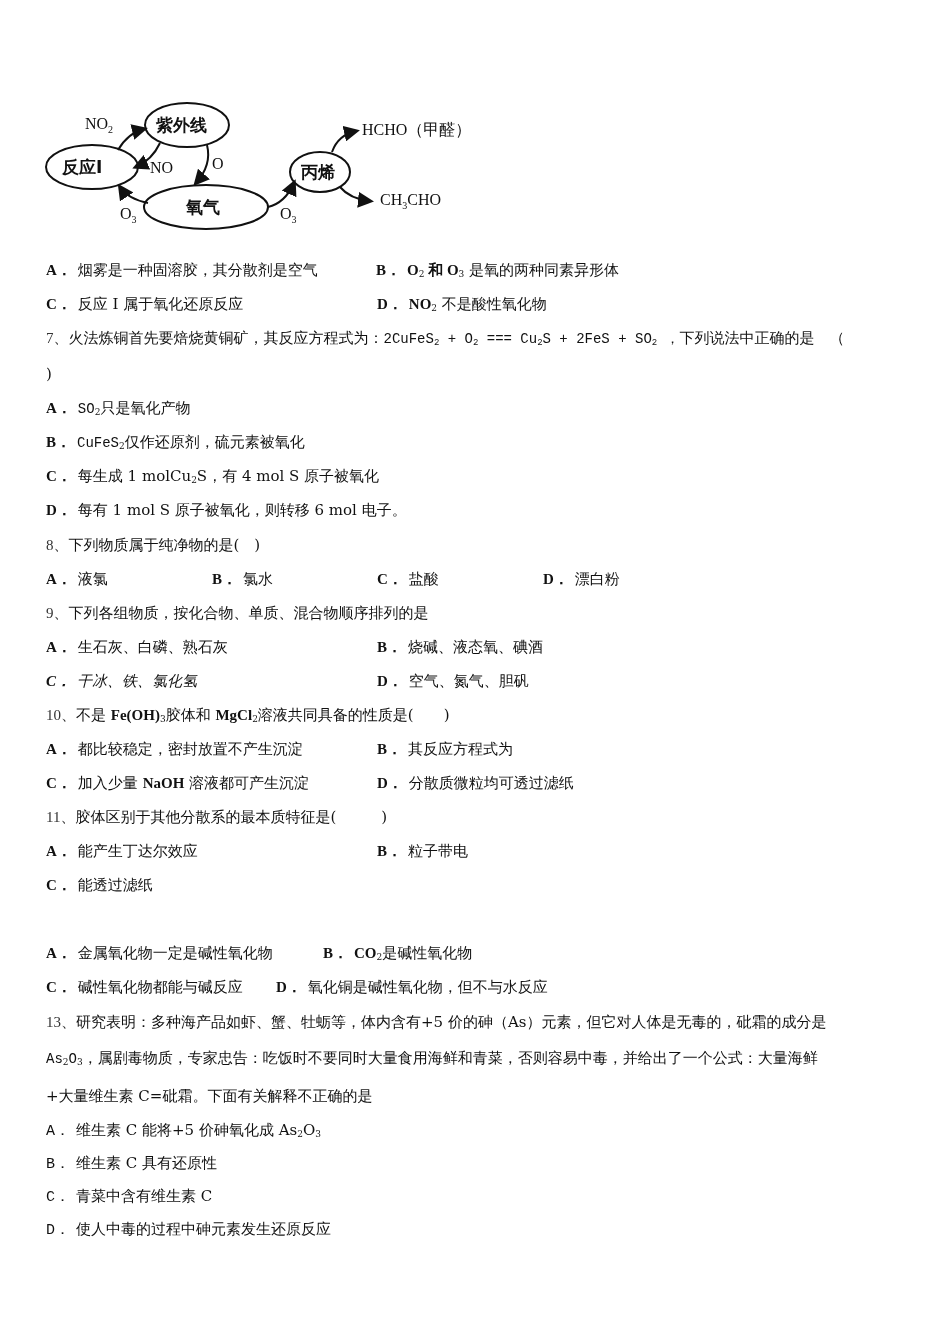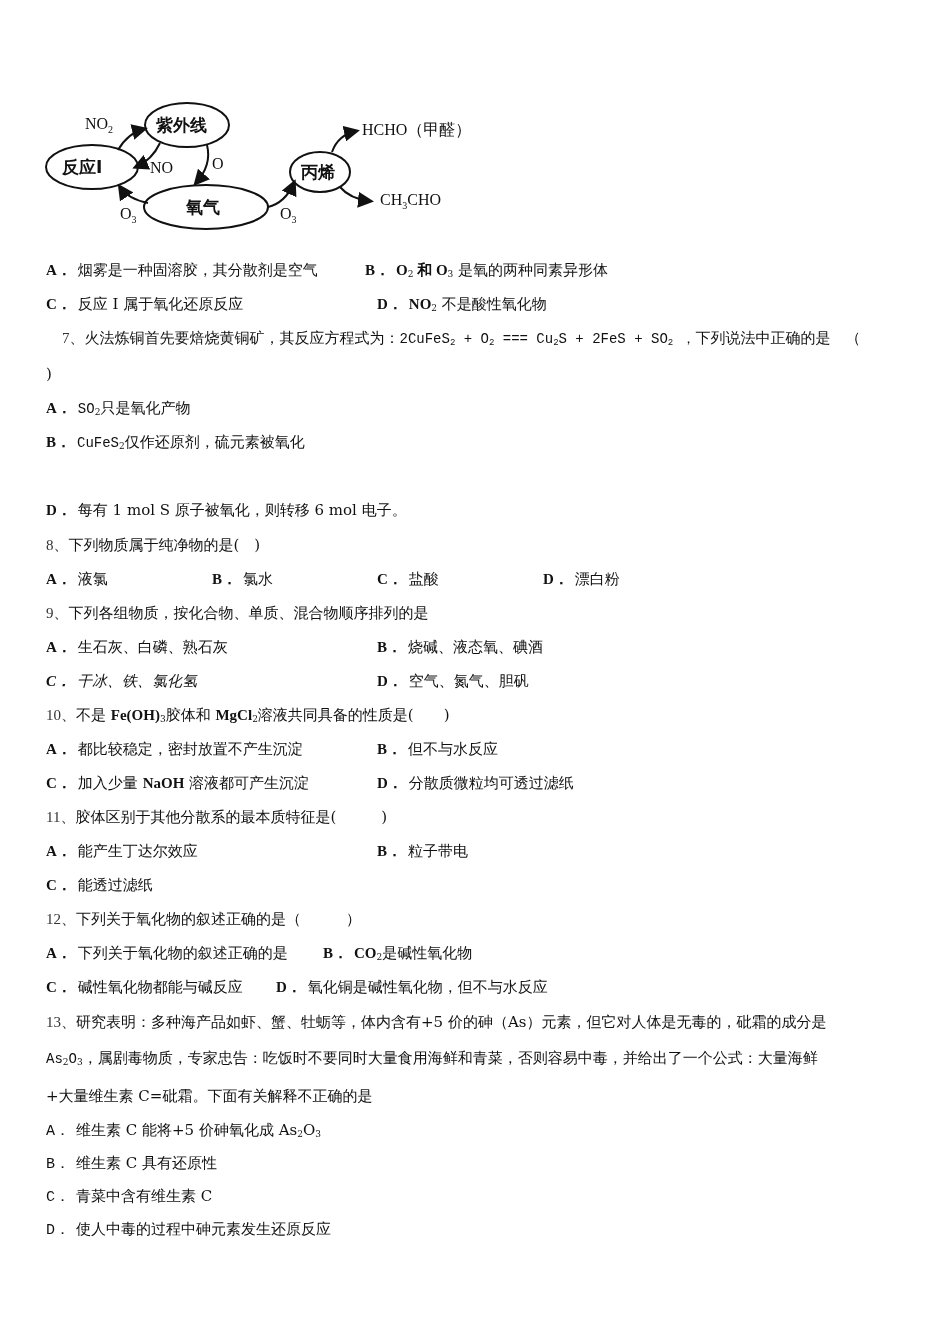--- a/index.html
+++ b/index.html
@@ -56,40 +56,43 @@
         <text x="240" y="124"><tspan>O</tspan><tspan font-size="10" dy="4">3</tspan></text>
         <text x="322" y="40">HCHO（甲醛）</text>
         <text x="340" y="110"><tspan>CH</tspan><tspan font-size="10" dy="4">3</tspan><tspan dy="-4">CHO</tspan></text>
       </g>
     </svg>
   </div>
 
   <div class="opt" style="left:46px; top:260px;">
     <span class="lbl">A．</span><span>烟雾是一种固溶胶，其分散剂是空气</span>
   </div>
-  <div class="opt" style="left:365px; top:260px;">
+  <div class="opt" style="left:376px; top:260px;">
     <span class="lbl">B．</span><span class="bold-latin">O</span><sub>2</sub><span class="bold-latin"> 和 O</span><sub>3</sub><span> 是氧的两种同素异形体</span>
   </div>
   <div class="opt" style="left:46px; top:294px;">
     <span class="lbl">C．</span><span>反应 I 属于氧化还原反应</span>
   </div>
   <div class="opt" style="left:377px; top:294px;">
     <span class="lbl">D．</span><span class="bold-latin">NO</span><sub>2</sub><span> 不是酸性氧化物</span>
   </div>
 
-  <div class="line" style="top:328px;margin-left:16px;">
+  <div class="line" style="top:328px;">
     <span class="num">7、</span><span>火法炼铜首先要焙烧黄铜矿，其反应方程式为：</span><span class="mono"><span>2CuFeS</span><sub>2</sub><span> + O</span><sub>2</sub><span> === Cu</span><sub>2</sub><span>S + 2FeS + SO</span><sub>2</sub><span> ，</span></span><span>下列说法中正确的是　（</span>
   </div>
   <div class="line" style="top:364px;">)</div>
 
   <div class="line" style="top:398px;">
     <span class="lbl">A．</span><span class="mono">SO</span><sub>2</sub><span>只是氧化产物</span>
   </div>
   <div class="line" style="top:432px;">
     <span class="lbl">B．</span><span class="mono">CuFeS</span><sub>2</sub><span>仅作还原剂，硫元素被氧化</span>
+  </div>
+  <div class="line" style="top:466px;">
+    <span class="lbl">C．</span><span>每生成 1 molCu</span><sub>2</sub><span>S，有 4 mol S 原子被氧化</span>
   </div>
   <div class="line" style="top:500px;">
     <span class="lbl">D．</span><span>每有 1 mol S 原子被氧化，则转移 6 mol 电子。</span>
   </div>
 
   <div class="line" style="top:535px;">
     <span class="num">8、</span><span>下列物质属于纯净物的是(　)</span>
   </div>
   <div class="opt" style="left:46px; top:569px;"><span class="lbl">A．</span><span>液氯</span></div>
   <div class="opt" style="left:212px; top:569px;"><span class="lbl">B．</span><span>氯水</span></div>
@@ -101,35 +104,32 @@
   </div>
   <div class="opt" style="left:46px; top:637px;"><span class="lbl">A．</span><span>生石灰、白磷、熟石灰</span></div>
   <div class="opt" style="left:377px; top:637px;"><span class="lbl">B．</span><span>烧碱、液态氧、碘酒</span></div>
   <div class="opt" style="left:46px; top:671px;font-style:italic;"><span class="lbl">C．</span><span>干冰、铁、氯化氢</span></div>
   <div class="opt" style="left:377px; top:671px;"><span class="lbl">D．</span><span>空气、氮气、胆矾</span></div>
 
   <div class="line" style="top:705px;">
     <span class="num">10、</span><span>不是 </span><span class="bold-latin">Fe(OH)</span><sub>3</sub><span>胶体和 </span><span class="bold-latin">MgCl</span><sub>2</sub><span>溶液共同具备的性质是(　　)</span>
   </div>
   <div class="opt" style="left:46px; top:739px;"><span class="lbl">A．</span><span>都比较稳定，密封放置不产生沉淀</span></div>
-  <div class="opt" style="left:377px; top:739px;"><span class="lbl">B．</span><span>但不与水反应</span></div>
+  <div class="opt" style="left:377px; top:739px;"><span class="lbl">B．</span><span>其反应方程式为</span></div>
   <div class="opt" style="left:46px; top:773px;"><span class="lbl">C．</span><span>加入少量 </span><span class="bold-latin">NaOH</span><span> 溶液都可产生沉淀</span></div>
   <div class="opt" style="left:377px; top:773px;"><span class="lbl">D．</span><span>分散质微粒均可透过滤纸</span></div>
 
   <div class="line" style="top:807px;">
     <span class="num">11、</span><span>胶体区别于其他分散系的最本质特征是(　　　)</span>
   </div>
   <div class="opt" style="left:46px; top:841px;"><span class="lbl">A．</span><span>能产生丁达尔效应</span></div>
   <div class="opt" style="left:377px; top:841px;"><span class="lbl">B．</span><span>粒子带电</span></div>
   <div class="opt" style="left:46px; top:875px;"><span class="lbl">C．</span><span>能透过滤纸</span></div>
 
-  <div class="line" style="top:909px;">
-    <span class="num">12、</span><span>下列关于氧化物的叙述正确的是（　　　）</span>
-  </div>
-  <div class="opt" style="left:46px; top:943px;"><span class="lbl">A．</span><span>下列关于氧化物的叙述正确的是</span></div>
+  <div class="opt" style="left:46px; top:943px;"><span class="lbl">A．</span><span>金属氧化物一定是碱性氧化物</span></div>
   <div class="opt" style="left:314px; top:943px;margin-left:9px;"><span class="lbl">B．</span><span class="bold-latin">CO</span><sub>2</sub><span>是碱性氧化物</span></div>
   <div class="opt" style="left:46px; top:977px;"><span class="lbl">C．</span><span>碱性氧化物都能与碱反应</span></div>
   <div class="opt" style="left:276px; top:977px;"><span class="lbl">D．</span><span>氧化铜是碱性氧化物，但不与水反应</span></div>
 
   <div class="line" style="top:1012px;">
     <span class="num">13、</span><span>研究表明：多种海产品如虾、蟹、牡蛎等，体内含有+5 价的砷（As）元素，但它对人体是无毒的，砒霜的成分是</span>
   </div>
   <div class="line" style="top:1048px;">
     <span class="mono">As</span><sub>2</sub><span class="mono">O</span><sub>3</sub><span>，属剧毒物质，专家忠告：吃饭时不要同时大量食用海鲜和青菜，否则容易中毒，并给出了一个公式：大量海鲜</span>
   </div>

